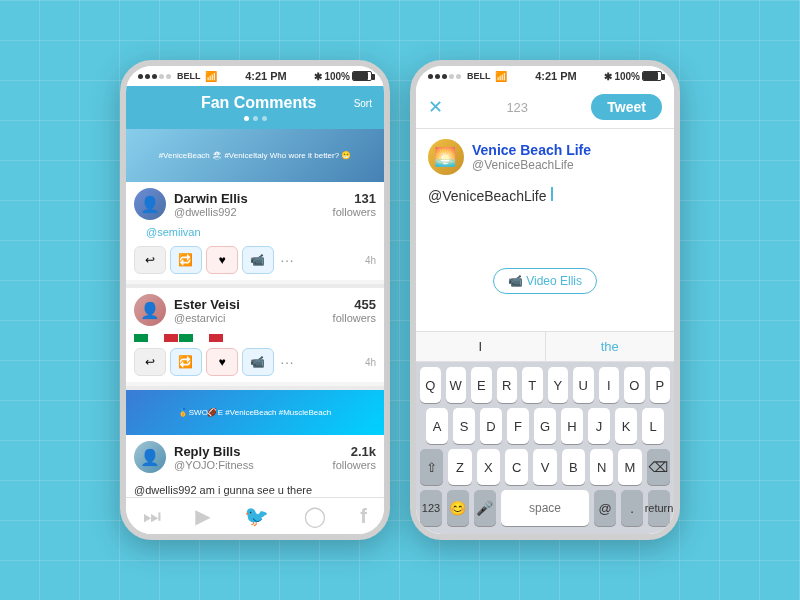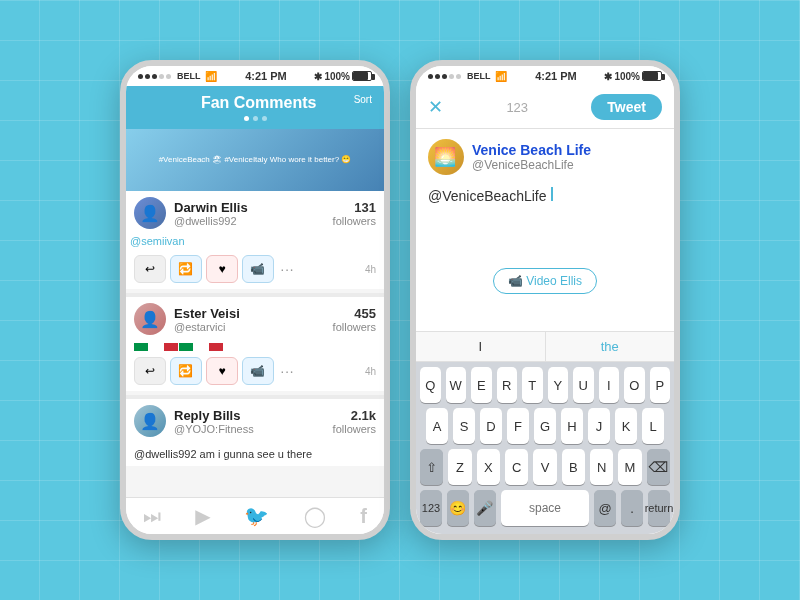--- a/index.html
+++ b/index.html
@@ -69,37 +69,37 @@
     
     .app1-header {
       background: #4db8d8;
       padding: 8px 12px;
       text-align: center;
       flex-shrink: 0;
     }
     .app1-header-top {
       display: flex;
       justify-content: space-between;
-      align-items: flex-start;
+      align-items: center;
     }
     .app1-title { color: #fff; font-size: 16px; font-weight: 600; }
     .app1-sort { color: #fff; font-size: 10px; font-weight: 500; }
     .app1-dots { display: flex; gap: 4px; justify-content: center; margin-top: 4px; }
     .app1-dot { width: 5px; height: 5px; border-radius: 50%; background: rgba(255,255,255,0.5); }
     .app1-dot.active { background: #fff; }
 
     .app1-content { flex: 1; overflow: hidden; background: #f5f5f5; }
 
     .fan-post {
       background: #fff;
       margin-bottom: 4px;
     }
     .fan-post-image {
       width: 100%;
-      height: 62px;
+      height: 53px;
       background: linear-gradient(135deg, #87CEEB 0%, #4682B4 100%);
       position: relative;
       overflow: hidden;
       display: flex;
       align-items: center;
       justify-content: center;
     }
     .fan-post-image-text {
       font-size: 8px;
       color: #fff;
@@ -121,21 +121,21 @@
       flex-shrink: 0;
       overflow: hidden;
       display: flex; align-items: center; justify-content: center;
       font-size: 12px; color: #fff;
     }
     .fan-user-name { font-size: 13px; font-weight: 700; color: #222; }
     .fan-user-handle { font-size: 11px; color: #888; }
     .fan-followers { text-align: right; font-size: 11px; color: #888; }
     .fan-followers-count { font-size: 13px; font-weight: 700; color: #333; display: block; }
 
-    .fan-handle-row { padding: 0 4px 4px; font-size: 11px; color: #4db8d8; }
+    .fan-handle-row { padding: 0 20px 4px; font-size: 11px; color: #4db8d8; }
 
     .fan-actions {
       display: flex;
       align-items: center;
       padding: 4px 8px 6px;
       gap: 4px;
     }
     .fan-action-btn {
       width: 32px; height: 28px;
       background: #f0f0f0;
@@ -391,20 +391,24 @@
         <div class="fan-action-btn red">♥</div>
         <div class="fan-action-btn blue">📹</div>
         <span class="fan-action-dots">···</span>
         <span class="fan-action-time">4h</span>
       </div>
     </div>
 
     <div class="post-divider"></div>
 
     <div class="fan-post">
+      <div class="fan-post-image" style="background: linear-gradient(135deg, #3a7bd5, #00d2ff); height: 45px;">
+        <div class="fan-post-image-text">🏅SWO🏈E
+#VeniceBeach #MuscleBeach</div>
+      </div>
       <div class="fan-user-row">
         <div class="fan-user-left">
           <div class="fan-avatar avatar-joseph">
             <span style="font-size:16px;">👤</span>
           </div>
           <div>
             <div class="fan-user-name">Reply Bills</div>
             <div class="fan-user-handle">@YOJO:Fitness</div>
           </div>
         </div>

